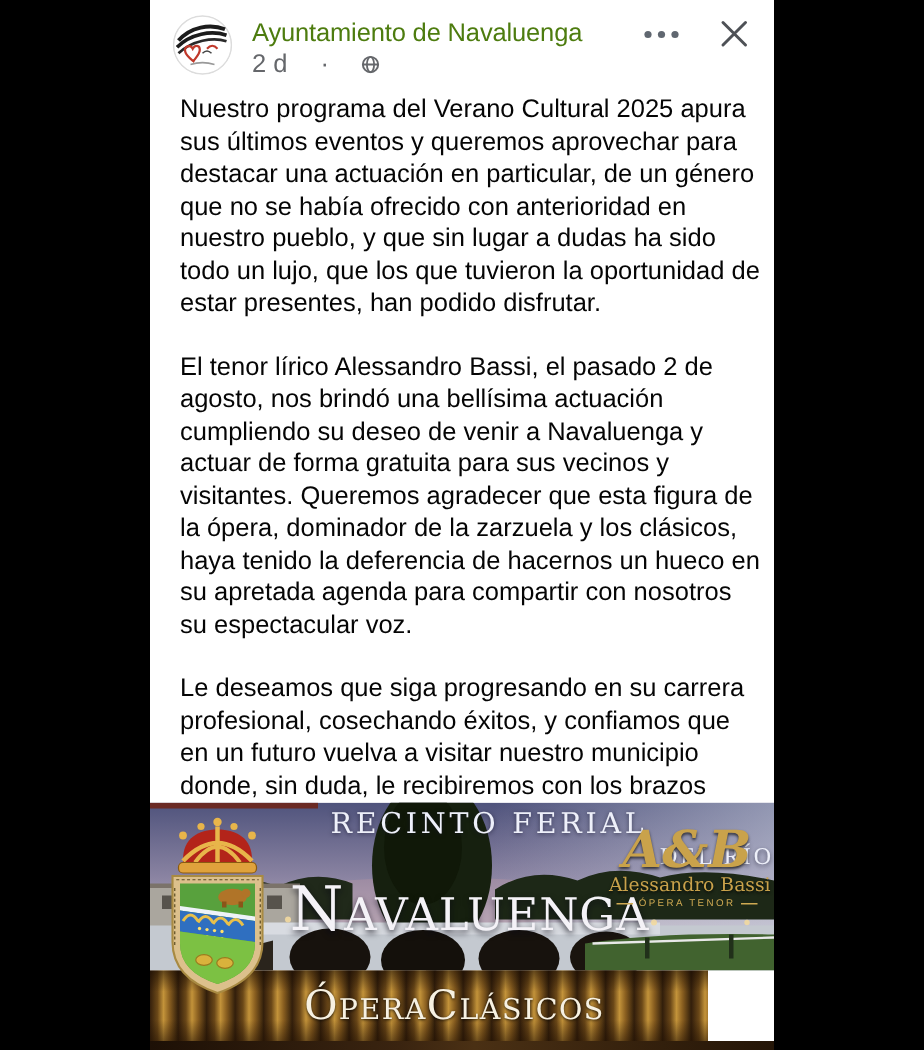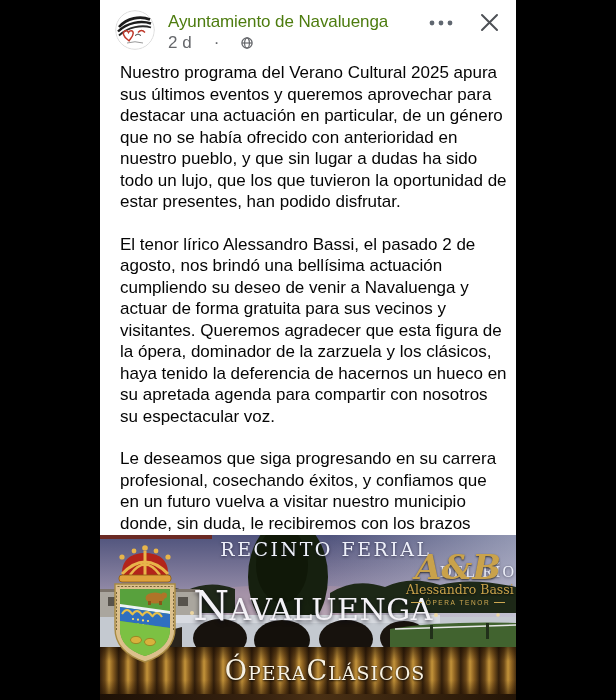--- a/index.html
+++ b/index.html
@@ -92,21 +92,21 @@
   .artist .asub {
     font-size:6.5px; letter-spacing:1.6px; margin-top:2px;
     display:flex; align-items:center; justify-content:center; gap:4px;
     color:#cfa952;
   }
   .artist .asub::before, .artist .asub::after {
     content:""; display:block; width:11px; height:1px; background:#cfa952;
   }
   
   .curtain {
-    position:absolute; left:0; top:112px; width:416px; height:47px;
+    position:absolute; left:0; top:112px; width:372px; height:47px;
     background:
       linear-gradient(180deg, rgba(20,8,0,.55) 0%, rgba(0,0,0,0) 30%, rgba(0,0,0,0) 70%, rgba(30,14,2,.5) 100%),
       repeating-linear-gradient(90deg,
         #35200c 0px, #6b4818 5px, #c3933a 9px, #8a5f20 13px, #2e1c0a 19px);
     display:flex; align-items:center; justify-content:center;
     padding-left:34px;
   }
   .curtain-item {
     display:inline-block;
     font-family:"DejaVu Serif","Liberation Serif",serif;

